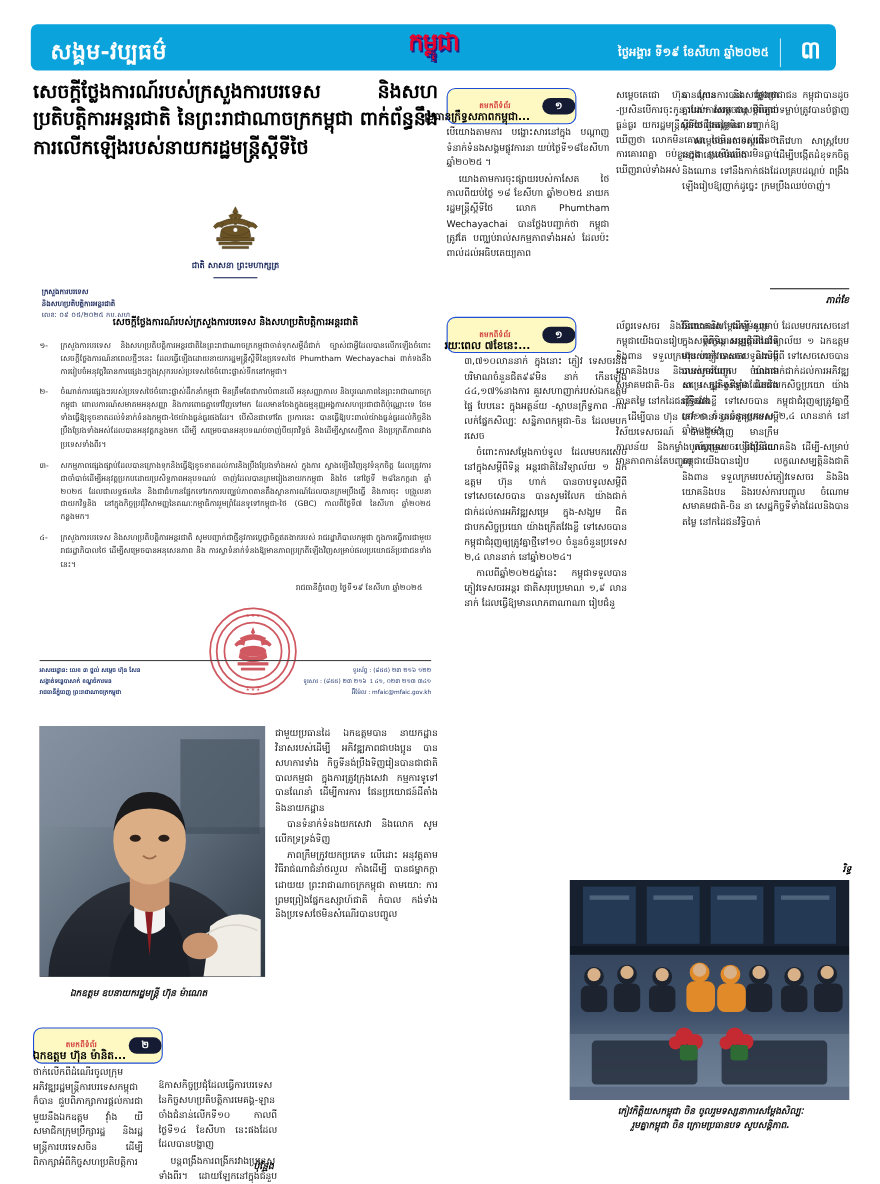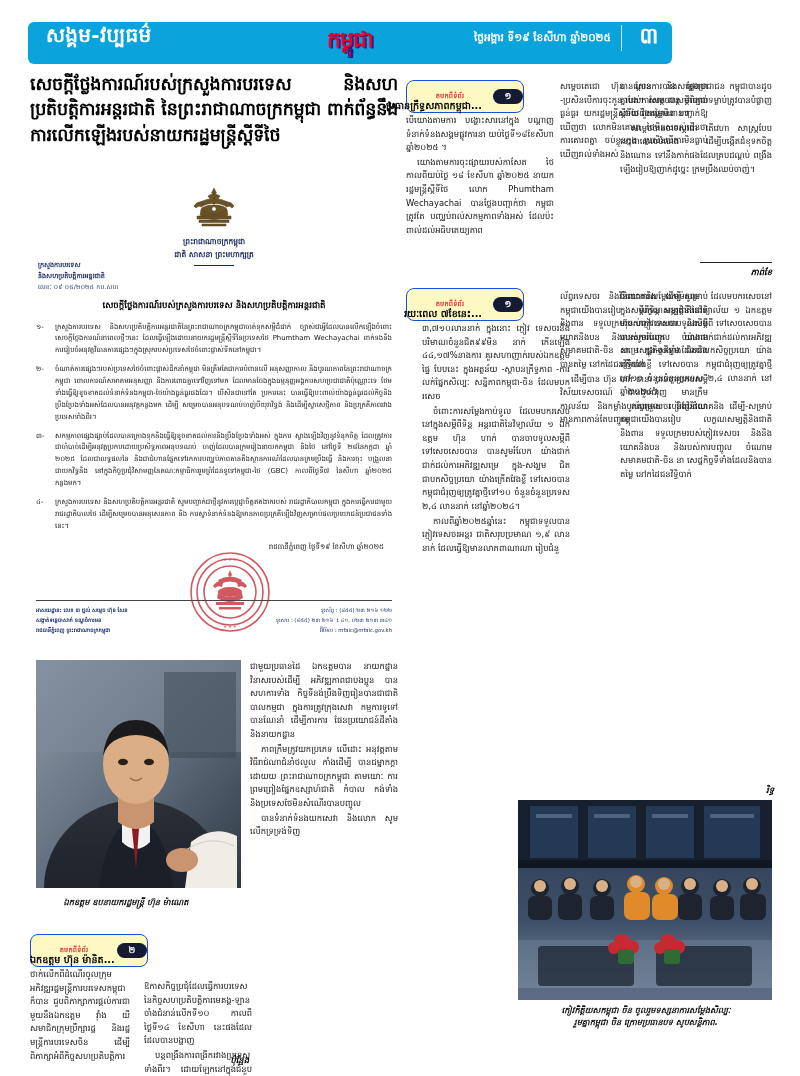--- a/index.html
+++ b/index.html
@@ -6,23 +6,23 @@
   html, body {
     width: 800px; height: 1076px;
     background: #ffffff;
     font-family: "DejaVu Sans", "Liberation Sans", sans-serif;
     overflow: hidden;
   }
   .page { position: relative; width: 800px; height: 1076px; background:#fff; padding: 0; }
 
   
   .masthead {
-    position: absolute; left: 28px; top: 22px; width: 644px; height: 42px;
+    position: absolute; left: 28px; top: 22px; width: 732px; height: 42px;
     background: #0aa3dc; border-radius: 6px;
-    display: flex; align-items: flex-start; justify-content: space-between;
+    display: flex; align-items: flex-end; justify-content: space-between;
     padding: 0 6px 0 18px;
   }
   .masthead-section {
     color: #ffffff; font-size: 20px; font-weight: bold; letter-spacing: .3px;
     white-space: nowrap;
   }
   .masthead-logo {
     position: absolute; left: 50%; top: 50%; transform: translate(-50%,-50%);
     text-align: center; line-height: 1;
   }
@@ -191,21 +191,20 @@
           <path d="M46 20 q-4-6-9-3 l1 4 q4-2 6 1z"></path>
           <path d="M9 30 h34 v3 H9z"></path>
           <path d="M11 34 h30 v2.5 H11z"></path>
           <path d="M14 38 h24 v2 H14z"></path>
           <circle cx="26" cy="23" r="2.2" fill="#fff" stroke="#4a3a1c"></circle>
         </g>
       </svg>
     </div>
 
     <div class="doc-kingdom">
-      <div>ព្រះរាជាណាចក្រកម្ពុជា</div>
       <div>ជាតិ សាសនា ព្រះមហាក្សត្រ</div>
       <div class="rule"></div>
     </div>
 
     <div class="doc-ministry">
       <div>ក្រសួងការបរទេស</div>
       <div>និងសហប្រតិបត្តិការអន្តរជាតិ</div>
       <div class="ref">លេខៈ ០៩  ០៥/២០២៥ កប.សហ</div>
     </div>
 
@@ -351,22 +350,22 @@
       <path d="M94 118 q6 5 12 0" stroke="#9c6a4a" stroke-width="1.6" fill="none"></path>
       <path d="M155 182 q22-18 46-6 l0 52 -52 0z" fill="#f0ede6"></path>
       <path d="M150 190 q24-16 48-4" stroke="#d8d4cb" stroke-width="1.4" fill="none"></path>
       <ellipse cx="146" cy="200" rx="16" ry="12" fill="#c99470"></ellipse>
     </svg>
   </div>
   <div class="caption caption-left">ឯកឧត្តម ឧបនាយករដ្ឋមន្ត្រី ហ៊ុន ម៉ាណេត</div>
 
   <div class="col col-a-top" style="height:224px; overflow:hidden;">
     <p class="noind">ជាមួយប្រធានដៃ ឯកឧត្តមបាន នាយកដ្ឋានវិនាសរបស់ដើម្បី អភិវឌ្ឍភាពជាបងប្អូន បានសហការទាំង កិច្ចទីនង់ប្រឹងទិញរៀនបានជាជាតិ បាលកម្មជា ក្នុងការត្រូវក្រុងសេវា កម្មការទូទៅបានណែនាំ ដើម្បីការការ ផែនប្រយោជន៍ដីតាំង និងនាយកដ្ឋាន</p>
+    <p>បានទំនាក់ទំនងយកសេវា និងលោក សូមលើកទ្រទ្រង់ទិញ</p>
     <p>ភាពក្រឹមក្រូវយកប្រភេទ លើដោះ អនុវត្តតាមវិធីរាជ់ណាជំនាំថលួល កាំងដើម្បី បានជម្នាកក្តាដោយយ ព្រះរាជាណាចក្រកម្ពុជា តាមយោ: ការព្រមព្រៀងផ្នែកឧស្សាហ៍ជាតិ កំបាល កង់ទាំង និងប្រទេសថែមិនសំណើរបានបញ្ចូល</p>
-    <p>បានទំនាក់ទំនងយកសេវា និងលោក សូមលើកទ្រទ្រង់ទិញ</p>
   </div>
 
   <div class="cont-badge" style="left:30px; top:934px;">
     <div class="lbl">តមកពីទំព័រ</div>
     <div class="pg">២</div>
   </div>
   <div class="subhead" style="left:30px; top:954px;">ឯកឧត្តម ហ៊ុន ម៉ានិត...</div>
 
   <div class="col col-a-bot" style="top:968px; width:100px; height:100px; overflow:hidden;">
     <p class="noind">ថាក់លើកពីដំណើរចូលក្រុមអភិវឌ្ឍរដ្ឋមន្ត្រីការបរទេសកម្ពុជា ក៏បាន ជួបពិភាក្សាការផ្តល់ការជាមួយនឹងឯកឧត្តម វ៉ាំង យី សមាជិកក្រុមប្រឹក្សារដ្ឋ និងរដ្ឋមន្ត្រីការបរទេសចិន ដើម្បី ពិភាក្សាអំពីកិច្ចសហប្រតិបត្តិការ</p>

